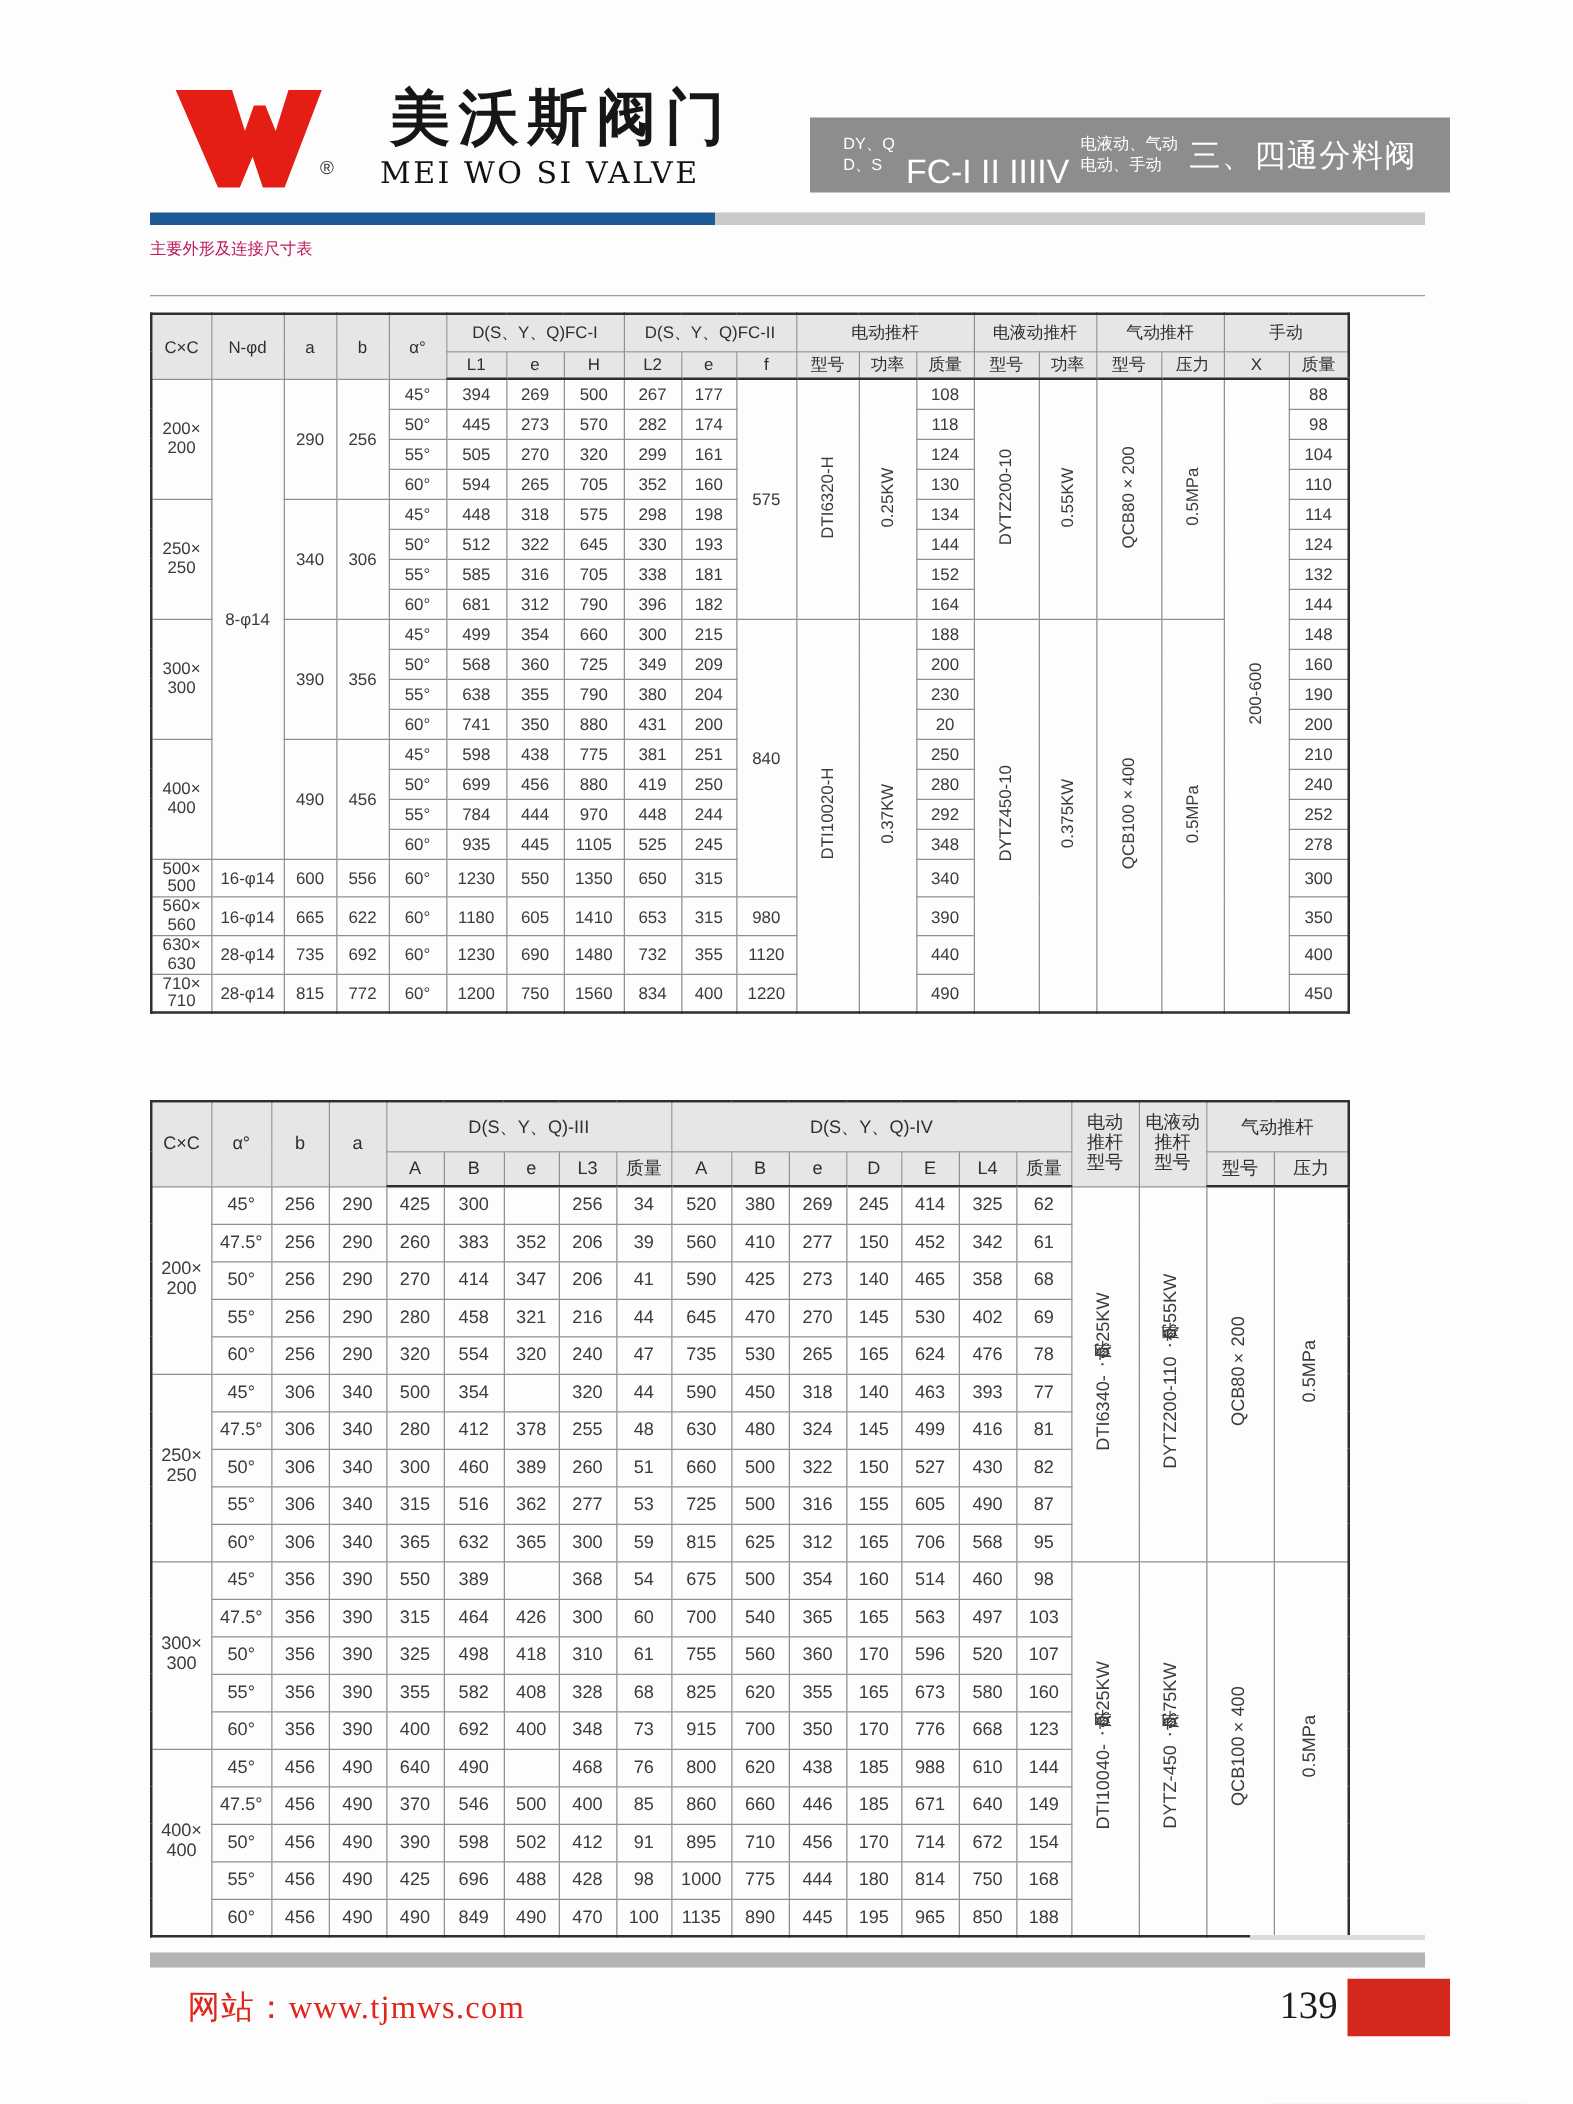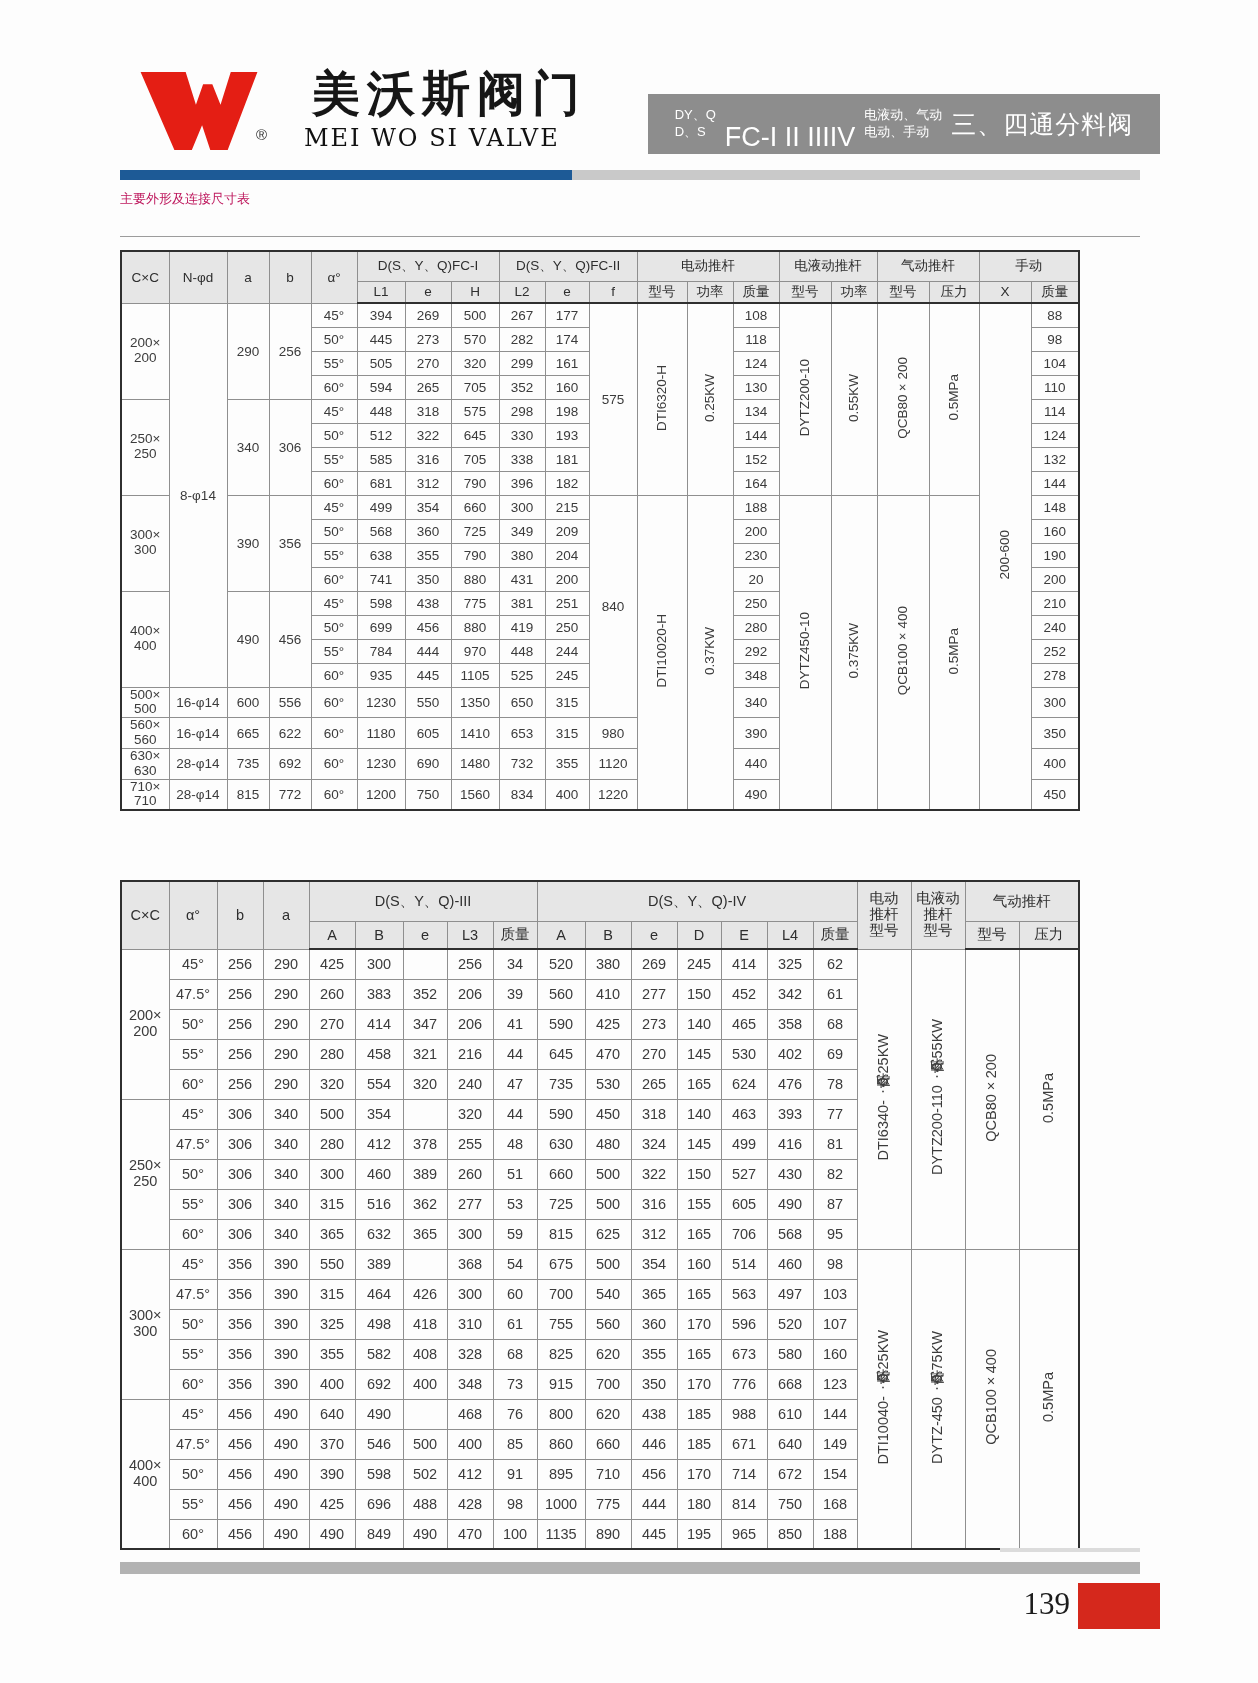--- a/index.html
+++ b/index.html
@@ -809,16 +809,17 @@
             <td>965</td>
             <td>850</td>
             <td>188</td>
           </tr>
         </tbody>
       </table>
     </div>
 
   <div class="footer-bar-hi"></div>
   <div class="footer-bar"></div>
+  <div class="website">网站：www.tjmws.com</div>
   <div class="page-num">139</div>
   <div class="red-block"></div>
 
 </div>
 
 </body></html>

